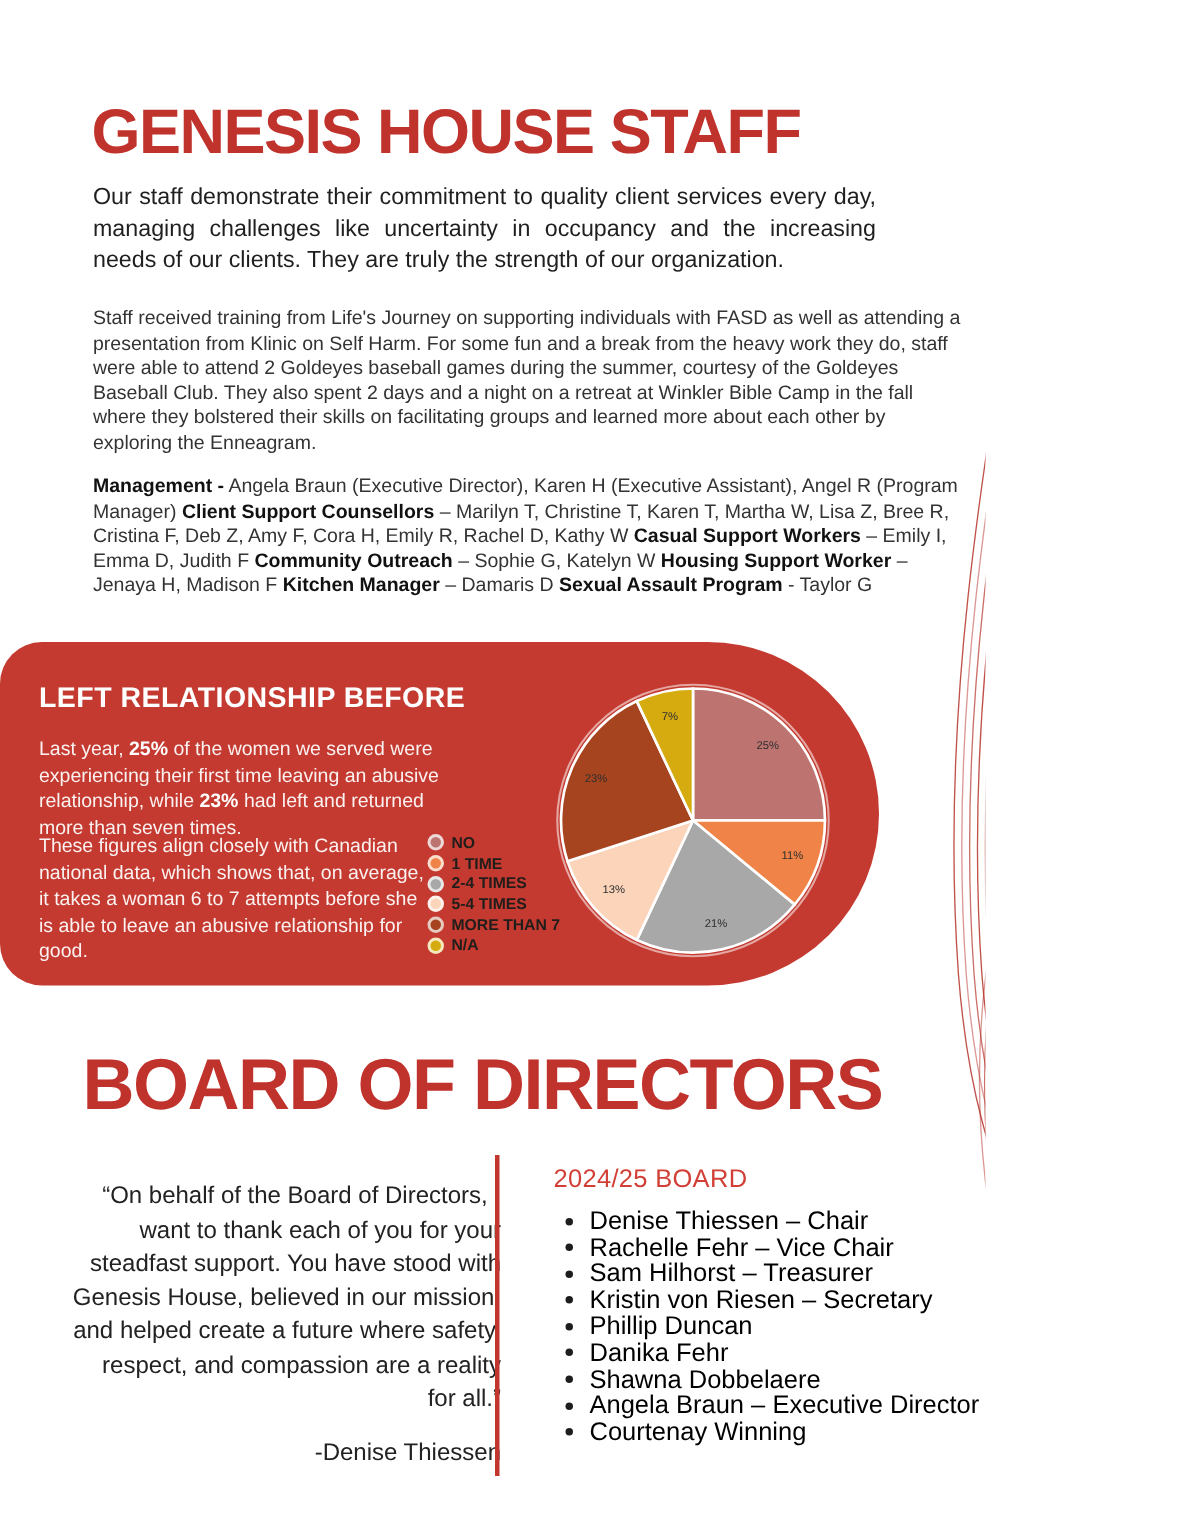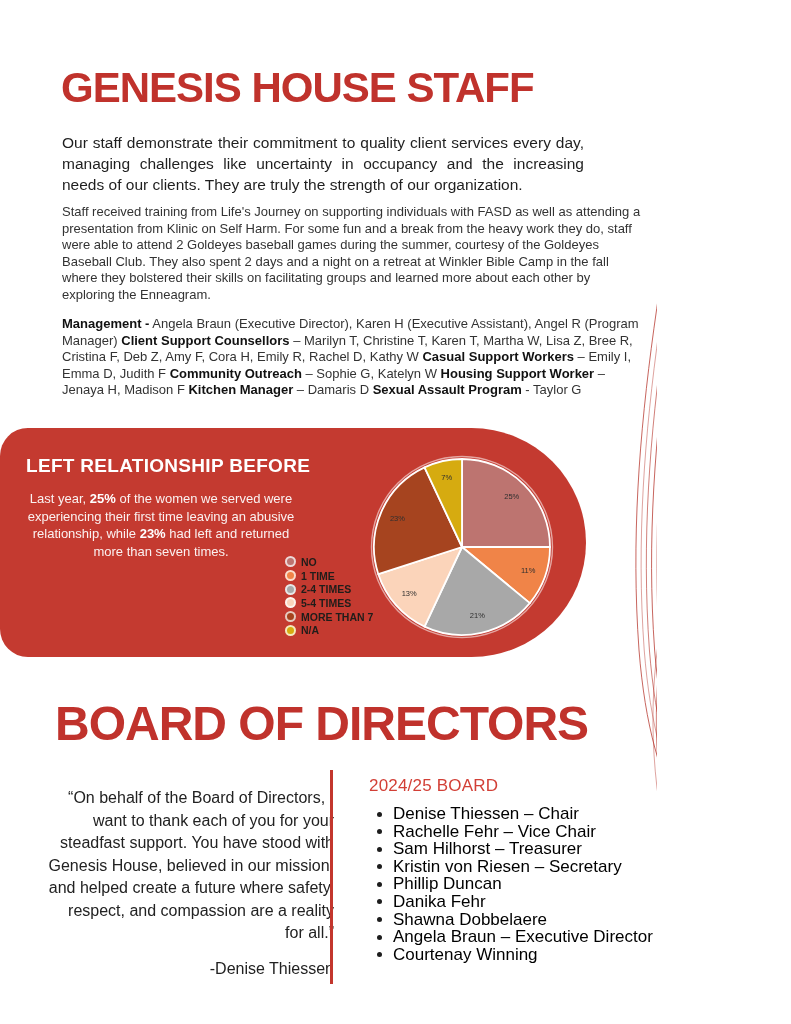--- a/index.html
+++ b/index.html
@@ -11,35 +11,35 @@
   
   #swirls { position:absolute; top:0; left:581px; width:210px; height:1024px; z-index:0; }
   .content { position:relative; z-index:1; }
 
   .staff-title {
     position:absolute; left:61px; top:64px;
     font-size:42px; font-weight:bold; letter-spacing:-1px; color:#c0322c;
   }
   .intro {
     position:absolute; left:62px; top:121px; width:522px;
-    font-size:15.5px; line-height:21px; color:#1f1f1f; text-align:justify;margin-top:11px;
+    font-size:15.5px; line-height:21px; color:#1f1f1f; text-align:justify;
   }
   .training {
     position:absolute; left:62px; top:204px; width:580px;
     font-size:13px; line-height:16.6px; color:#333;
   }
   .roster {
     position:absolute; left:62px; top:316px; width:580px;
     font-size:13px; line-height:16.6px; color:#333;
   }
   .roster strong { color:#111; }
 
   .red-panel {
     position:absolute; left:0; top:428px; width:586px; height:229px;
-    background:#c43a30; border-radius:28px 115px 115px 28px;text-align:center;
+    background:#c43a30; border-radius:28px 115px 115px 28px;
   }
   .panel-heading {
     position:absolute; left:26px; top:27px;
     font-size:19px; font-weight:bold; color:#ffffff; letter-spacing:0.3px;
   }
   .panel-stats {
     position:absolute; left:26px; top:62px; width:270px;
     font-size:13px; line-height:17.6px; color:rgba(255,255,255,0.93);
   }
   .panel-stats strong { color:#fff; }
@@ -126,20 +126,21 @@
 
     <p class="intro">Our staff demonstrate their commitment to quality client services every day, managing challenges like uncertainty in occupancy and the increasing needs of our clients. They are truly the strength of our organization.</p>
 
     <p class="training">Staff received training from Life's Journey on supporting individuals with FASD as well as attending a presentation from Klinic on Self Harm. For some fun and a break from the heavy work they do, staff were able to attend 2 Goldeyes baseball games during the summer, courtesy of the Goldeyes Baseball Club. They also spent 2 days and a night on a retreat at Winkler Bible Camp in the fall where they bolstered their skills on facilitating groups and learned more about each other by exploring the Enneagram.</p>
 
     <p class="roster" id="roster"><strong>Management -</strong> Angela Braun (Executive Director), Karen H (Executive Assistant), Angel R (Program Manager) <strong>Client Support Counsellors</strong> – Marilyn T, Christine T, Karen T, Martha W, Lisa Z, Bree R, Cristina F, Deb Z, Amy F, Cora H, Emily R, Rachel D, Kathy W <strong>Casual Support Workers</strong> – Emily I, Emma D, Judith F <strong>Community Outreach</strong> – Sophie G, Katelyn W <strong>Housing Support Worker</strong> – Jenaya H, Madison F <strong>Kitchen Manager</strong> – Damaris D <strong>Sexual Assault Program</strong> - Taylor G</p>
 
     <div class="red-panel">
       <h2 class="panel-heading">LEFT RELATIONSHIP BEFORE</h2>
       <p class="panel-stats" id="panel-stats">Last year, <strong>25%</strong> of the women we served were experiencing their first time leaving an abusive relationship, while <strong>23%</strong> had left and returned more than seven times.</p>
+      <p class="panel-note">These figures align closely with Canadian national data, which shows that, on average, it takes a woman 6 to 7 attempts before she is able to leave an abusive relationship for good.</p>
       <div class="legend" id="legend">
           <div class="legend-row">
             <span class="legend-dot" style="background: rgb(189, 116, 112);"></span>
             <span class="legend-label">NO</span>
           </div>
           <div class="legend-row">
             <span class="legend-dot" style="background: rgb(240, 132, 72);"></span>
             <span class="legend-label">1 TIME</span>
           </div>
           <div class="legend-row">

